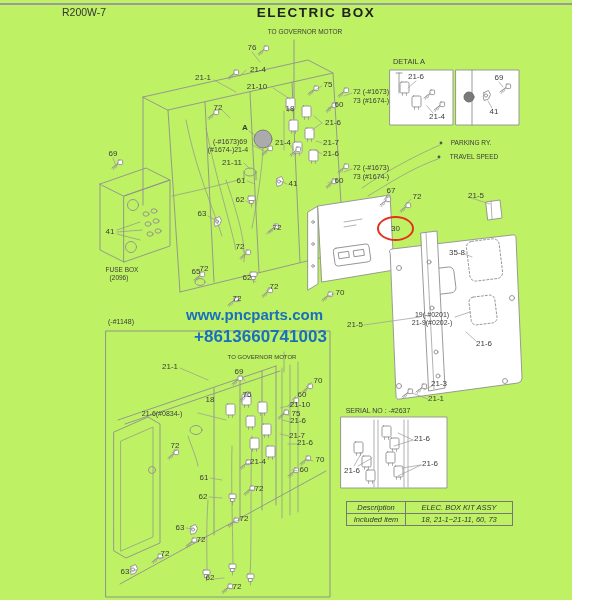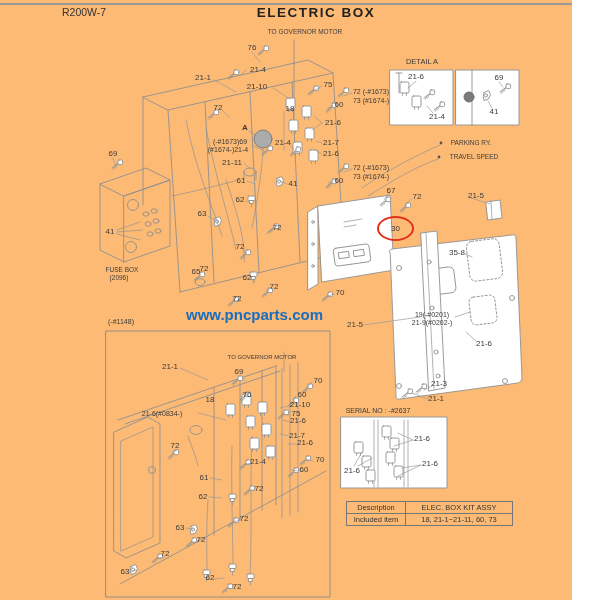--- a/index.html
+++ b/index.html
@@ -1,34 +1,34 @@
 <!DOCTYPE html>
 <html><head>
 <meta charset="utf-8">
 <style>
   html,body{margin:0;padding:0;background:#ffffff;}
-  .page{position:relative;width:572px;height:600px;background:#fdba74;overflow:hidden;
+  .page{position:relative;width:572px;height:600px;background:#bef264;overflow:hidden;
         font-family:"Liberation Sans",sans-serif;color:#333;}
   .top-rule{position:absolute;left:0;top:3px;width:100%;height:2px;background:#9a9a9a;}
   .model{position:absolute;left:62px;top:6px;font-size:10.5px;color:#333;}
   .title{position:absolute;left:292px;top:5px;transform:translateX(-50%);
          font-size:13.5px;font-weight:700;letter-spacing:1.5px;color:#222;padding-left:48px;}
   svg.art{position:absolute;left:0;top:0;}
   .callout-layer{position:absolute;left:0;top:0;width:600px;height:600px;}
   .callout{position:absolute;transform:translate(-50%,-50%);font-size:8px;color:#3b3b3b;
            white-space:nowrap;line-height:1;}
   .highlight{position:absolute;left:377px;top:216px;width:33px;height:21px;
              border:2.5px solid #e2311c;border-radius:50%;display:flex;
              align-items:center;justify-content:center;}
   .highlight span{font-size:8px;color:#3b3b3b;}
   .wm1{position:absolute;left:186px;top:306px;font-size:15px;font-weight:700;color:#1a6ebe;}
   .wm2{position:absolute;left:194px;top:327px;font-size:17px;font-weight:700;color:#1a6ebe;}
   table.parts-table{position:absolute;left:346px;top:501px;border-collapse:collapse;}
   table.parts-table td{border:1px solid #777;font-size:7.5px;color:#333;
-        height:11px;padding:0 3px;text-align:center;white-space:nowrap;}
+        height:11px;padding:0 3px;text-align:center;white-space:nowrap;font-style:italic;}
   td.c1{width:52px;} td.c2{width:100px;}
 </style>
 </head>
 <body>
 
 <div class="page">
   <div class="top-rule"></div>
   <div class="model">R200W-7</div>
   <div class="title">ELECTRIC BOX</div>
 
@@ -276,21 +276,21 @@
       <span class="callout" style="left: 218px; top: 108px;">72</span>
       <span class="callout" style="left: 290px; top: 109px;">18</span>
       <span class="callout" style="left: 333px; top: 123px;">21-6</span>
       <span class="callout" style="left: 245px; top: 128px; font-weight: 700;">A</span>
       <span class="callout" style="left: 230px; top: 141px; font-size: 7px;">(-#1673)69</span>
       <span class="callout" style="left: 228px; top: 149px; font-size: 7px;">(#1674-)21-4</span>
       <span class="callout" style="left: 283px; top: 143px;">21-4</span>
       <span class="callout" style="left: 331px; top: 143px;">21-7</span>
       <span class="callout" style="left: 331px; top: 154px;">21-6</span>
       <span class="callout" style="left: 232px; top: 163px; text-align: right;">21-11</span>
-      <span class="callout" style="left: 422px; top: 62px; font-size: 7.5px;">DETAIL A</span>
+      <span class="callout" style="left: 409px; top: 62px; font-size: 7.5px;">DETAIL A</span>
       <span class="callout" style="left: 416px; top: 77px;">21-6</span>
       <span class="callout" style="left: 437px; top: 117px;">21-4</span>
       <span class="callout" style="left: 499px; top: 78px;">69</span>
       <span class="callout" style="left: 494px; top: 112px;">41</span>
       <span class="callout" style="left: 471px; top: 143px; font-size: 6.5px;">PARKING RY.</span>
       <span class="callout" style="left: 474px; top: 157px; font-size: 6.5px;">TRAVEL SPEED</span>
       <span class="callout" style="left: 113px; top: 154px;">69</span>
       <span class="callout" style="left: 241px; top: 181px;">61</span>
       <span class="callout" style="left: 293px; top: 184px;">41</span>
       <span class="callout" style="left: 371px; top: 167px; font-size: 7px;">72 (-#1673)</span>
@@ -351,20 +351,21 @@
       <span class="callout" style="left: 422px; top: 439px;">21-6</span>
       <span class="callout" style="left: 430px; top: 464px;">21-6</span>
       <span class="callout" style="left: 352px; top: 471px;">21-6</span>
     </div>
 
   <div class="highlight">
     <span>30</span>
   </div>
 
   <div class="wm1">www.pncparts.com</div>
+  <div class="wm2">+8613660741003</div>
 
   <table class="parts-table">
     <tbody>
       <tr>
         <td class="c1">Description</td>
         <td class="c2">ELEC. BOX KIT ASSY</td>
       </tr>
       <tr>
         <td class="c1">Included item</td>
         <td class="c2">18, 21-1~21-11, 60, 73</td>

